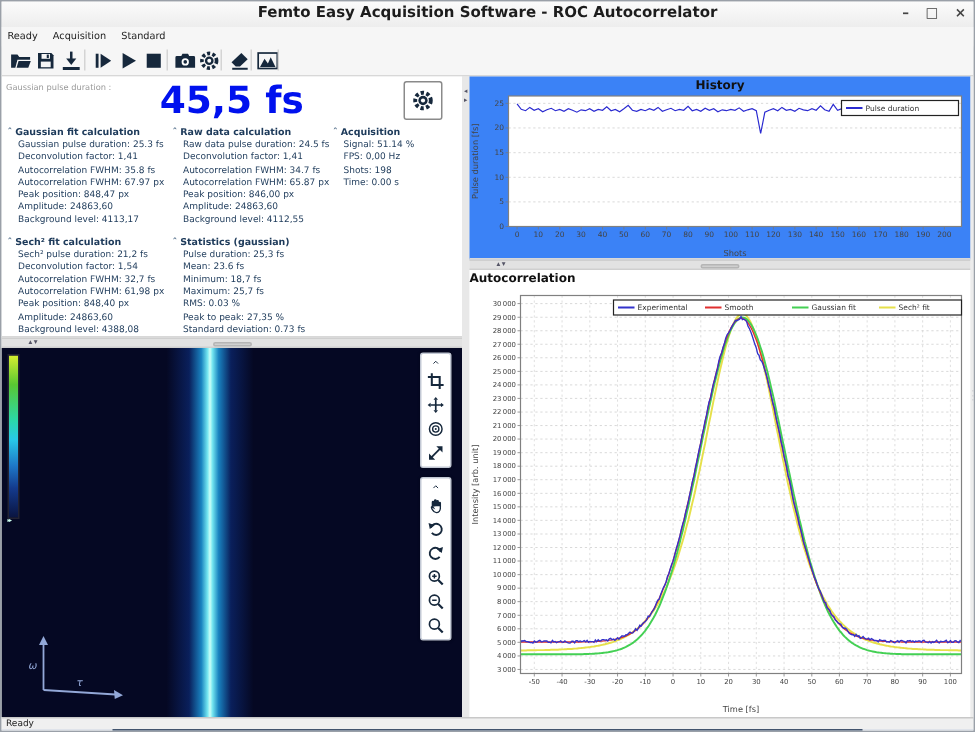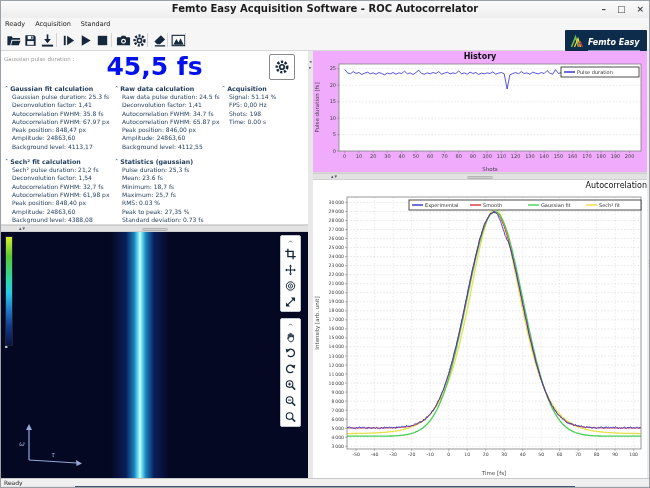--- a/index.html
+++ b/index.html
@@ -56,26 +56,26 @@
     background:linear-gradient(#d6ef30,#59c832 18%,#2bd8a8 40%,#28c8e8 52%,#1e78c8 68%,#143a8c 82%,#0a1440 100%);border:1px solid #223}
   #colorbar-marker{position:absolute;left:4px;top:112px;font-size:4px;color:#cfe;letter-spacing:-1px}
   #axes-indicator{position:absolute;left:14px;bottom:10px;width:90px;height:50px}
   .toolgroup{position:absolute;width:21px;background:#fff;border:1px solid #c2c8d4;border-radius:2px;box-shadow:0 0 2px rgba(0,0,0,.3);display:flex;flex-direction:column;align-items:center;padding:1px 0}
   #toolgroup-top{left:279px;top:3px}
   #toolgroup-bottom{left:279px;top:86px}
   .ctb{width:17px;height:16px;padding:2px;color:#16283c}
   .ctb.chev{height:9px;padding:1px 4px}
 
   
-  #history-panel{position:absolute;left:312px;top:50px;width:334px;height:122px;background:#f0abfc;border-bottom:1px solid #d8d8d8}
+  #history-panel{position:absolute;left:312px;top:50px;width:334px;height:122px;background:#3b82f6;border-bottom:1px solid #d8d8d8}
   #history-title{position:absolute;top:1px;width:100%;text-align:center;font-size:8px;font-weight:bold;color:#111}
   #history-chart{position:absolute;left:0;top:10px;width:334px;height:112px}
   #right-grip{left:312px;top:172px;width:334px}
   #autocorr-panel{position:absolute;left:312px;top:179px;width:334px;height:298px;background:#fff}
-  #autocorr-title{position:absolute;top:1px;width:100%;text-align:right;font-size:8px;font-weight:normal;color:#111}
+  #autocorr-title{position:absolute;top:1px;width:100%;text-align:left;font-size:8px;font-weight:bold;color:#111}
   #autocorr-chart{position:absolute;left:0;top:11px;width:334px;height:286px}
 
   
   #status-bar{position:absolute;left:0;top:477px;width:100%;height:8px;background:#f0f0f0;border-top:1px solid #c8c8c8;font-size:6px;color:#222;line-height:8px;padding-left:3px}
   #bottom-edge{position:absolute;left:0;top:485px;width:100%;height:3px;background:#dfe3ea}
   #bottom-edge div{margin:0 auto;width:500px;height:3px;background:#42546e}
 </style>
 </head>
 <body>
 
@@ -140,33 +140,20 @@
           <svg viewBox="0 0 16 16">
             <path d="M9.5 2.5l4.5 4.5L8.5 12h-3L2.5 9z" fill="#16283c"></path>
             <rect x="3" y="13" width="11" height="1.4" fill="#16283c"></rect>
           </svg>
         </span><span class="tbtn" style="left: 170px;">
           <svg viewBox="0 0 16 16">
             <rect x="1.2" y="2.5" width="13.6" height="11" fill="none" stroke="#16283c" stroke-width="1.2"></rect>
             <path d="M2.5 12.5l3.2-6 2.4 3.5 2-4.5 3.4 7z" fill="#16283c"></path>
           </svg>
         </span><span class="tsep" style="left: 55px;"></span><span class="tsep" style="left: 110px;"></span><span class="tsep" style="left: 146px;"></span><span class="tsep" style="left: 166px;"></span><span class="tsep" style="left: 184px;"></span></span>
-    <span id="brand-logo">
-      <span class="pulse">
-        <svg viewBox="0 0 16 16">
-            <path d="M2.5 13L6.5 3l3 10" stroke="#6abf4b" stroke-width="1.6" fill="none"></path>
-            <path d="M5.5 13L9 4.5 11.5 13" stroke="#ffd23f" stroke-width="1.2" fill="none"></path>
-            <path d="M9 13l2.3-5.5 2 5.5" stroke="#e84b3c" stroke-width="1" fill="none"></path>
-          </svg>
-      </span>
-      <span>
-        <span id="brand-text">Femto Easy</span>
-        <span id="brand-tagline" style="display:block"></span>
-      </span>
-    </span>
   </div>
 
   <div id="readout-panel">
     <div id="readout-label">Gaussian pulse duration :</div>
     <div id="readout-value">45,5 fs</div>
     <div id="settings-btn">
         <svg viewBox="0 0 16 16">
           <circle cx="8" cy="8" r="5.2" fill="none" stroke="#16283c" stroke-width="2.6" stroke-dasharray="2.2,1.6"></circle>
           <circle cx="8" cy="8" r="3.1" fill="#16283c"></circle>
           <circle cx="8" cy="8" r="1.4" fill="#fff"></circle>

